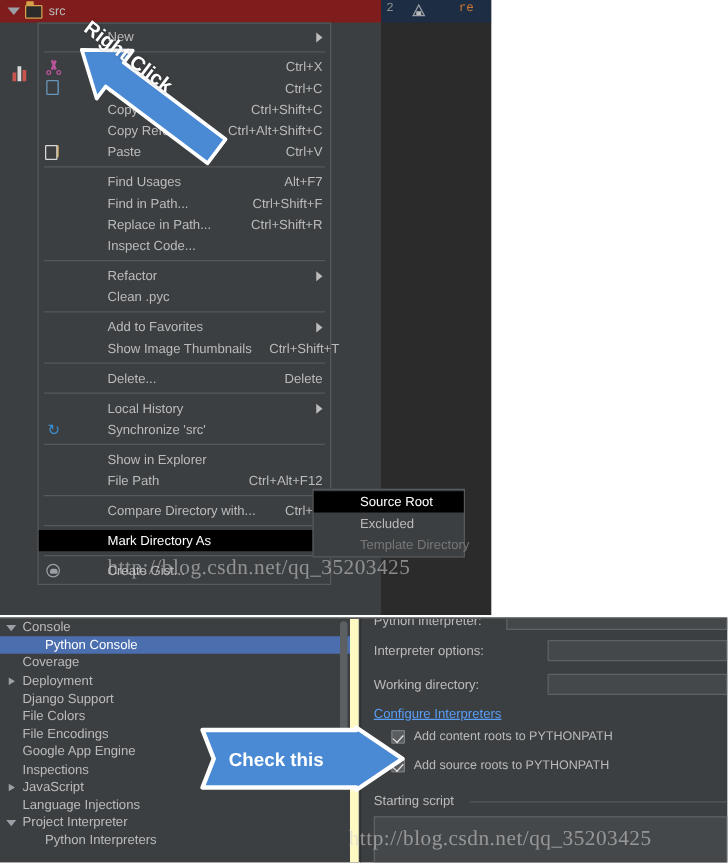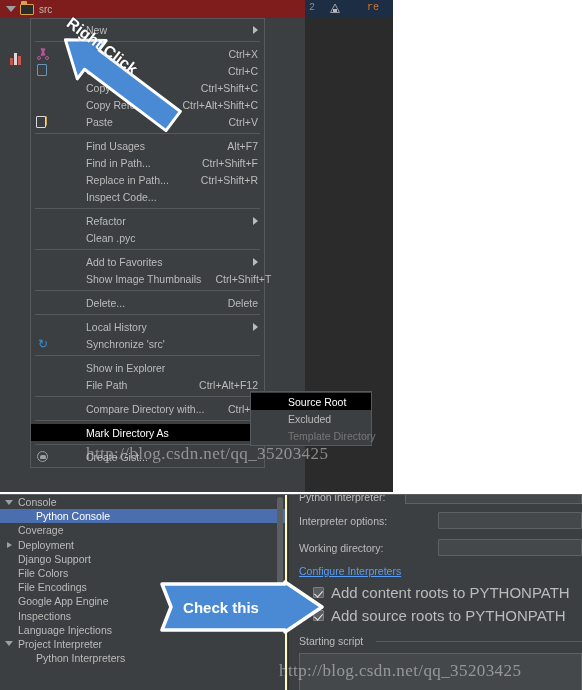--- a/index.html
+++ b/index.html
@@ -164,21 +164,21 @@
   #gap { position: absolute; left: 0; top: 492px; width: 582px; height: 2px; background: #ffffff; }
 
   
   #bot-shot {
     position: absolute; left: 0; top: 494px; width: 582px; height: 196px;
     background: #3c3f41; overflow: hidden;
     border-top: 1px solid #5a5e60;
   }
   #settings-tree {
     position: absolute; left: 0; top: 0; width: 287px; height: 196px;
-    background: #3c3f41; border-right: 2px solid #fef9c3;
+    background: #3c3f41; border-right: 7px solid #fef9c3;
   }
   .st-row { position: relative; height: 14.2px; display: flex; align-items: center; }
   .st-arrow-wrap { width: 18px; display: flex; justify-content: center; flex: none; }
   .st-tri-r { width:0;height:0;border-top:3.5px solid transparent;border-bottom:3.5px solid transparent;border-left:5px solid #9aa0a6; }
   .st-tri-d { width:0;height:0;border-left:4px solid transparent;border-right:4px solid transparent;border-top:5px solid #9aa0a6; }
   .st-label { color: #bbbbbb; font-size: 10.5px; white-space: nowrap; }
   .st-row.child { padding-left: 18px; }
   .st-row.selected { background: #4b6eaf; }
   .st-row.selected .st-label { color: #ffffff; }
   #st-scroll {
@@ -202,21 +202,21 @@
   }
   .chk-row { position: absolute; display: flex; align-items: center; }
   .chk-box {
     width: 11px; height: 11px; background: #5a5d5f; border: 1px solid #7b7f81;
     border-radius: 1px; margin-right: 7px; position: relative; flex: none;
   }
   .chk-box:after {
     content: ""; position: absolute; left: 2px; top: 1px; width: 4px; height: 7px;
     border: solid #e8e8e8; border-width: 0 1.8px 1.8px 0; transform: rotate(42deg);
   }
-  .chk-label { color: #bbbbbb; font-size: 15px; white-space: nowrap; }
+  .chk-label { color: #bbbbbb; font-size: 10px; white-space: nowrap; }
   #start-script-label { position: absolute; color: #bbbbbb; font-size: 10.5px; }
   #start-script-rule { position: absolute; height: 1px; background: #565a5c; }
   #start-script-box {
     position: absolute; background: #45484a; border: 1px solid #5e6264;
   }
   #detail-top-cut {
     position: absolute; left: 0; top: 0; width: 294px; height: 9px;
     overflow: hidden;
   }
   #detail-top-cut .c-lab { position: absolute; left: 11px; top: -4px; color:#bbbbbb; font-size:10.5px; }
@@ -452,20 +452,26 @@
         </div>
         <div class="st-row">
           <span class="st-arrow-wrap"></span>
           <span class="st-label">Google App Engine</span>
         </div>
         <div class="st-row">
           <span class="st-arrow-wrap"></span>
           <span class="st-label">Inspections</span>
         </div>
         <div class="st-row">
+          <span class="st-arrow-wrap">
+            <span class="st-tri-r"></span>
+          </span>
+          <span class="st-label">JavaScript</span>
+        </div>
+        <div class="st-row">
           <span class="st-arrow-wrap"></span>
           <span class="st-label">Language Injections</span>
         </div>
         <div class="st-row">
           <span class="st-arrow-wrap">
             <span class="st-tri-d"></span>
           </span>
           <span class="st-label">Project Interpreter</span>
         </div>
         <div class="st-row child">

